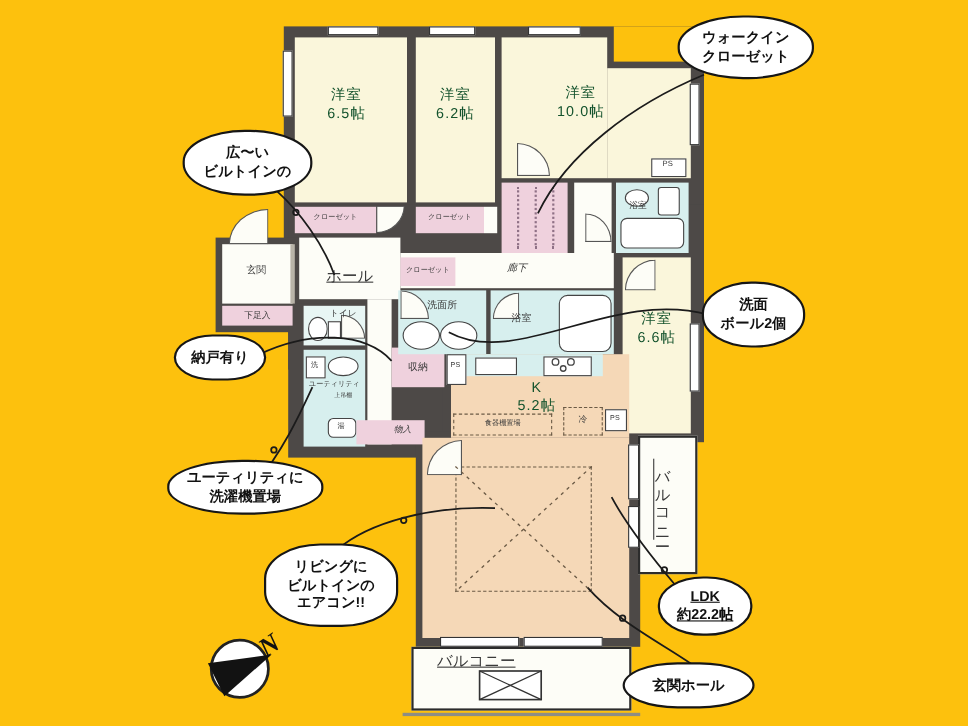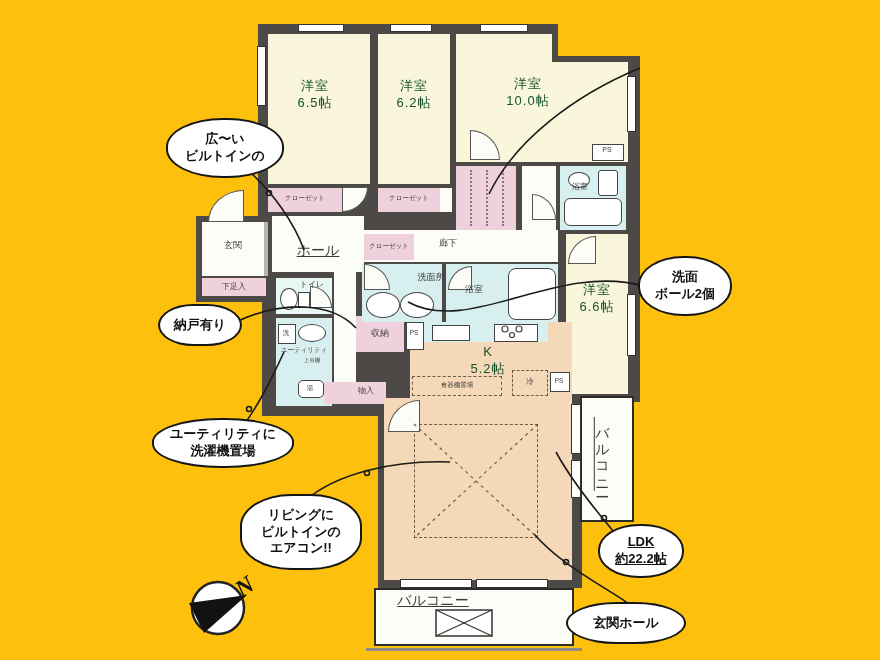--- a/index.html
+++ b/index.html
@@ -156,27 +156,27 @@
     <div>6.6帖</div>
   </div>
   <div class="rm" style="left:440px;top:344px;width:96px;">
     <div>K</div>
     <div>5.2帖</div>
   </div>
 
   <div class="lbl s9" style="left:202px;top:240px;width:62px;">玄関</div>
   <div class="lbl s8" style="left:202px;top:282px;width:64px;">下足入</div>
   <div class="lbl s10" style="left:286px;top:242px;width:64px;">ホール</div>
-  <div class="lbl s9" style="left:426px;top:238px;width:44px;">廊下</div>
+  <div class="lbl s9" style="left:448px;top:238px;width:44px;font-style:italic;">廊下</div>
   <div class="lbl s8" style="left:292px;top:280px;width:40px;">トイレ</div>
-  <div class="lbl s9" style="left:366px;top:272px;width:72px;margin-left:29px;">洗面所</div>
+  <div class="lbl s9" style="left:366px;top:272px;width:72px;">洗面所</div>
   <div class="lbl s9" style="left:450px;top:284px;width:48px;">浴室</div>
   <div class="lbl s8" style="left:558px;top:182px;width:44px;">浴室</div>
   <div class="lbl s9" style="left:356px;top:328px;width:48px;">収納</div>
-  <div class="lbl s8" style="left:324px;top:386px;width:84px;">物入</div>
+  <div class="lbl s8" style="left:324px;top:386px;width:84px;font-style:italic;">物入</div>
   <div class="lbl s65" style="left:274px;top:346px;width:60px;">ユーティリティ</div>
   <div class="lbl s65" style="left:278px;top:329px;width:16px;">洗</div>
   <div class="lbl s55" style="left:296px;top:357px;width:32px;">上吊棚</div>
   <div class="lbl s65" style="left:298px;top:384px;width:24px;">湯</div>
   <div class="lbl s65" style="left:268px;top:194px;width:74px;">クローゼット</div>
   <div class="lbl s65" style="left:378px;top:194px;width:62px;">クローゼット</div>
   <div class="lbl s65" style="left:364px;top:242px;width:50px;">クローゼット</div>
   <div class="lbl s8" style="left:516px;top:377px;width:28px;">冷</div>
   <div class="lbl s65" style="left:414px;top:381px;width:86px;">食器棚置場</div>
 
@@ -210,20 +210,24 @@
       <circle cx="519" cy="329" r="3"></circle>
       <circle cx="512" cy="335" r="2.5"></circle>
     </g>
     <g>
       <circle cx="218" cy="608" r="26" fill="#fff" stroke="#222" stroke-width="2.5"></circle>
       <polygon points="189,603 247,595 204,633" fill="#121212"></polygon>
       <text x="242" y="598" transform="rotate(-35 242 598)" font-family="Liberation Serif, DejaVu Serif, serif" font-style="italic" font-weight="bold" font-size="24" fill="#111">N</text>
     </g>
   </svg>
 
+  <div class="callout" style="left:616px;top:14px;width:124px;height:58px;">
+    <span>ウォークイン</span>
+    <span>クローゼット</span>
+  </div>
   <div class="callout" style="left:166px;top:118px;width:118px;height:60px;justify-content:center;">
     <span>広〜い</span>
     <span>ビルトインの</span>
   </div>
   <div class="callout" style="left:638px;top:256px;width:94px;height:60px;">
     <span>洗面</span>
     <span>ボール2個</span>
   </div>
   <div class="callout" style="left:158px;top:304px;width:84px;height:42px;border-radius:50%/60%;">
     <span>納戸有り</span>

